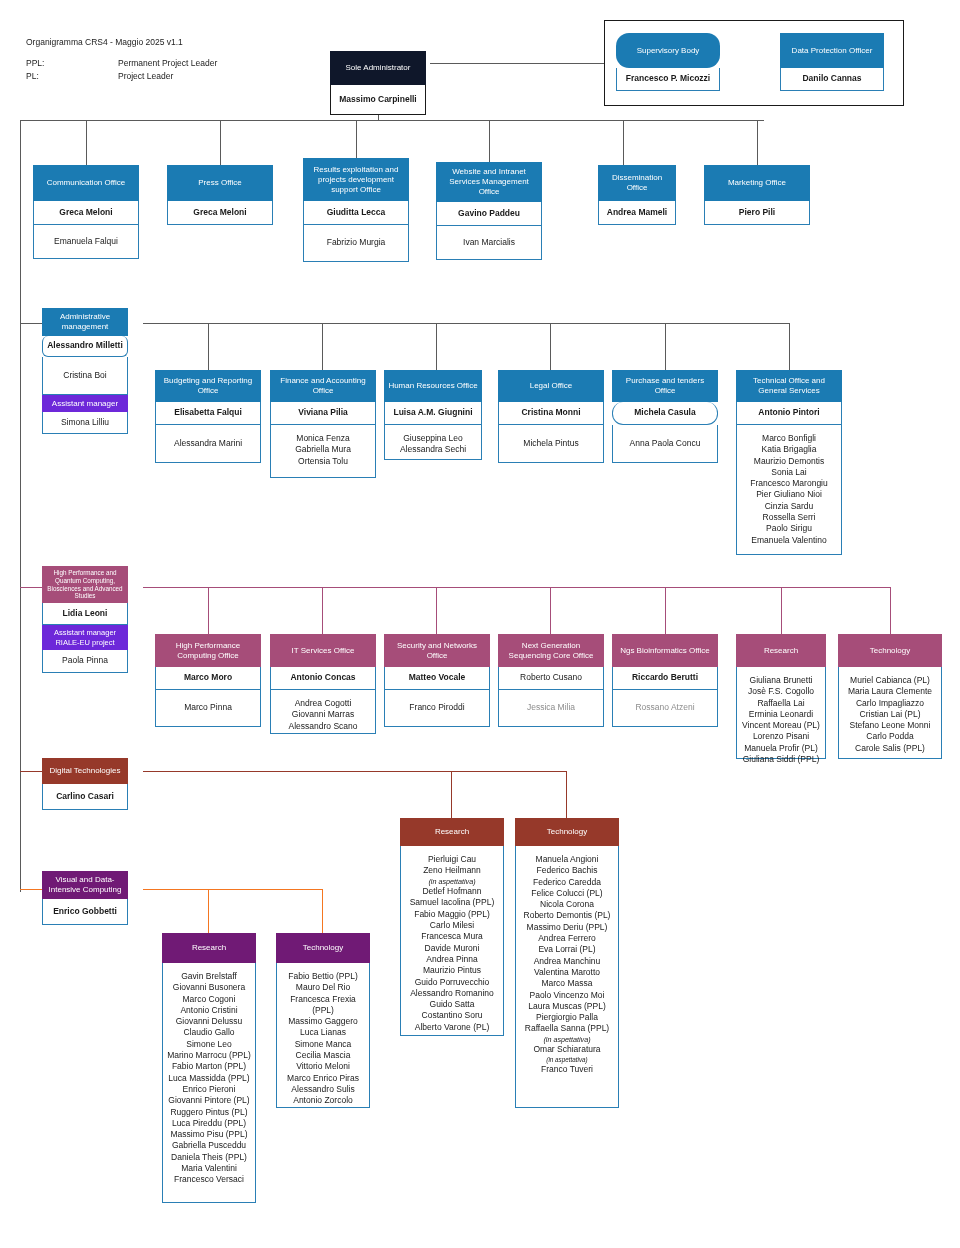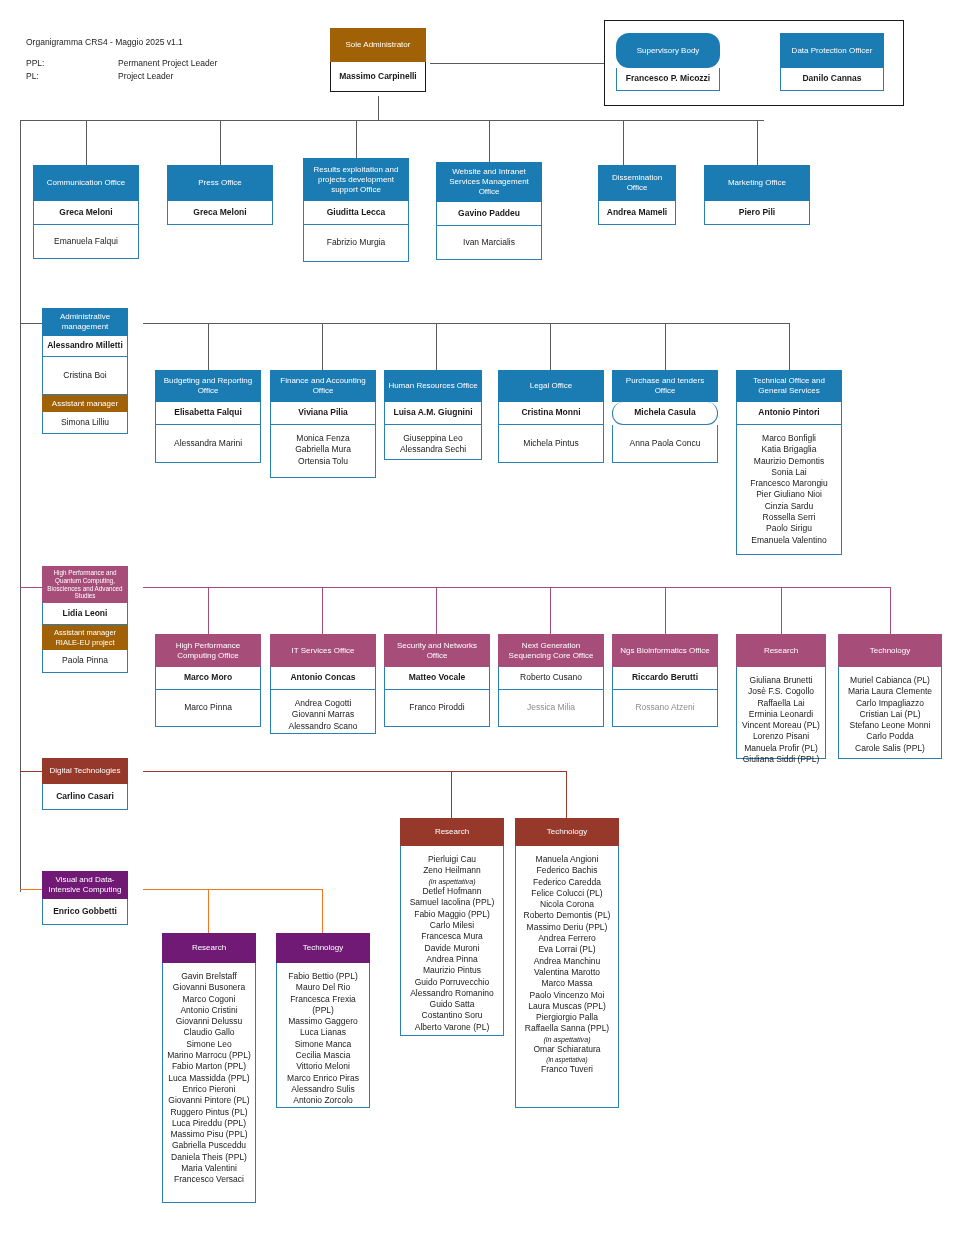--- a/index.html
+++ b/index.html
@@ -43,23 +43,23 @@
     padding:3px 2px;
   }
   .node .cell.lead{font-weight:bold;font-size:8.5px;}
   .node .cell.soft{color:#8d8d8d;}
   .node .cell.list{display:block;padding:8px 2px;}
   .node .cell.list .nm{display:block;line-height:1.33;}
   .node .cell.list .nm.italic{font-style:italic;font-size:7.2px;}
   .node .cell.list .nm.tiny{font-style:italic;font-size:6.3px;}
 
   
-  .hd.navy{background:#a16207;}
+  .hd.navy{background:#0f172a;margin-top:23px;}
   .hd.blue{background:#1b7bb3;}
-  .hd.teal{background:#a16207;}
+  .hd.teal{background:#6d28d9;}
   .hd.plumh{background:#a64d79;}
   .hd.brownh{background:#96392a;}
   .hd.orangeh{background:#701a75;}
 
   
   .node.navyb .cell{border-color:#1a1a1a;}
 
   .panel{position:absolute;box-sizing:border-box;border:1px solid #1a1a1a;background:#fff;}
 </style>
 </head>
@@ -170,21 +170,21 @@
     <div class="cell lead" style="height:24px;">Andrea Mameli</div>
   </div>
 
   <div class="node" style="left:704px;top:165px;width:106px;">
     <div class="hd blue" style="height:36px;">Marketing Office</div>
     <div class="cell lead" style="height:24px;">Piero Pili</div>
   </div>
 
   <div class="node" style="left:42px;top:308px;width:86px;">
     <div class="hd blue" style="height:28px;">Administrative management</div>
-    <div class="cell lead" style="height:21px;">Alessandro  Milletti</div>
+    <div class="cell lead" style="height:21px;border-radius:6px;">Alessandro  Milletti</div>
     <div class="cell" style="height:38px;">Cristina Boi</div>
     <div class="hd teal" style="height:17px;">Assistant manager</div>
     <div class="cell" style="height:22px;">Simona Lilliu</div>
   </div>
 
   <div class="node" style="left:155px;top:370px;width:106px;">
     <div class="hd blue" style="height:32px;">Budgeting and Reporting Office</div>
     <div class="cell lead" style="height:23px;">Elisabetta  Falqui</div>
     <div class="cell" style="height:38px;">Alessandra Marini</div>
   </div>

